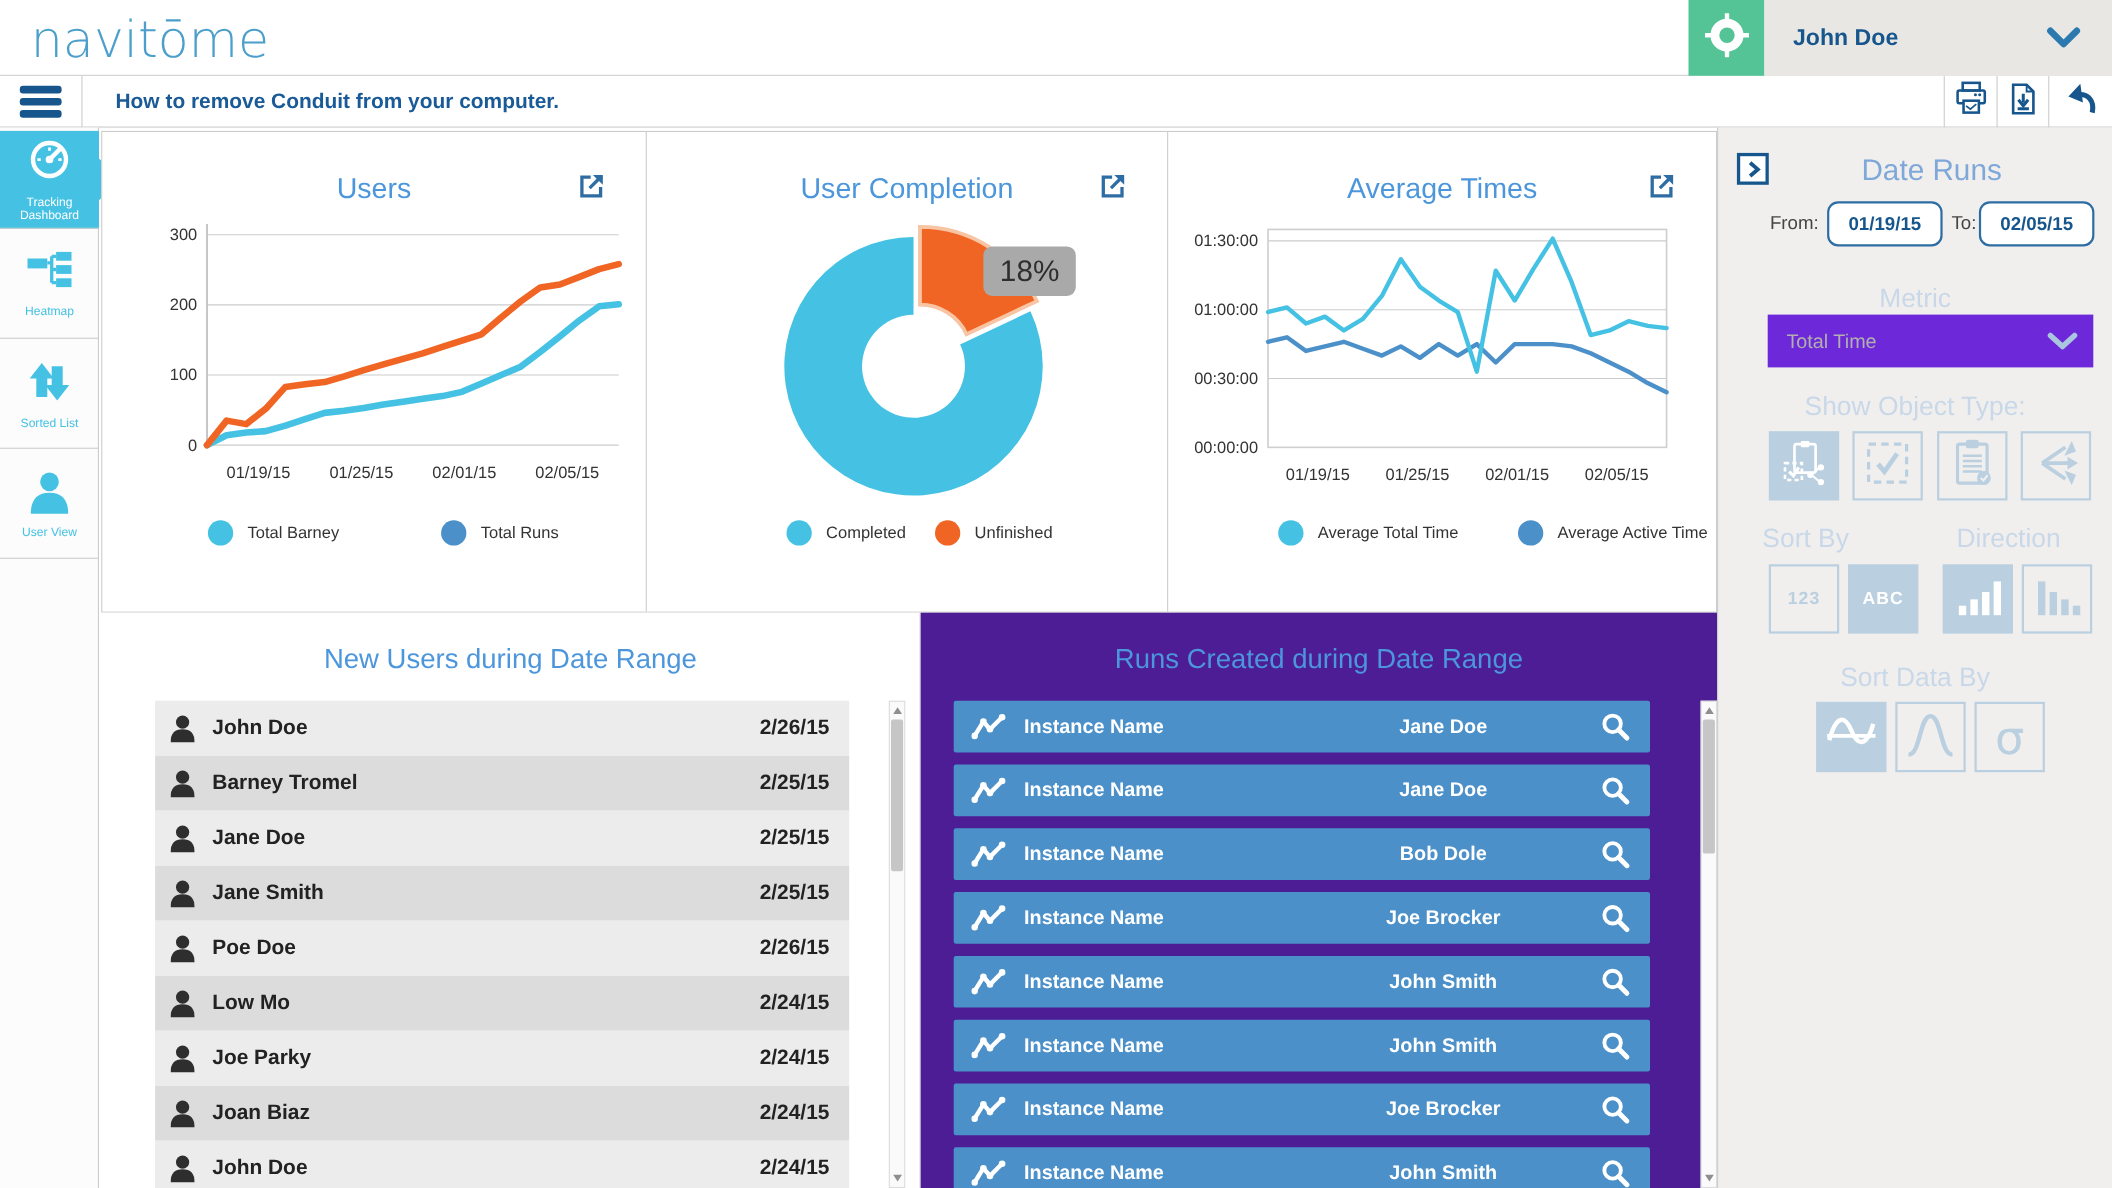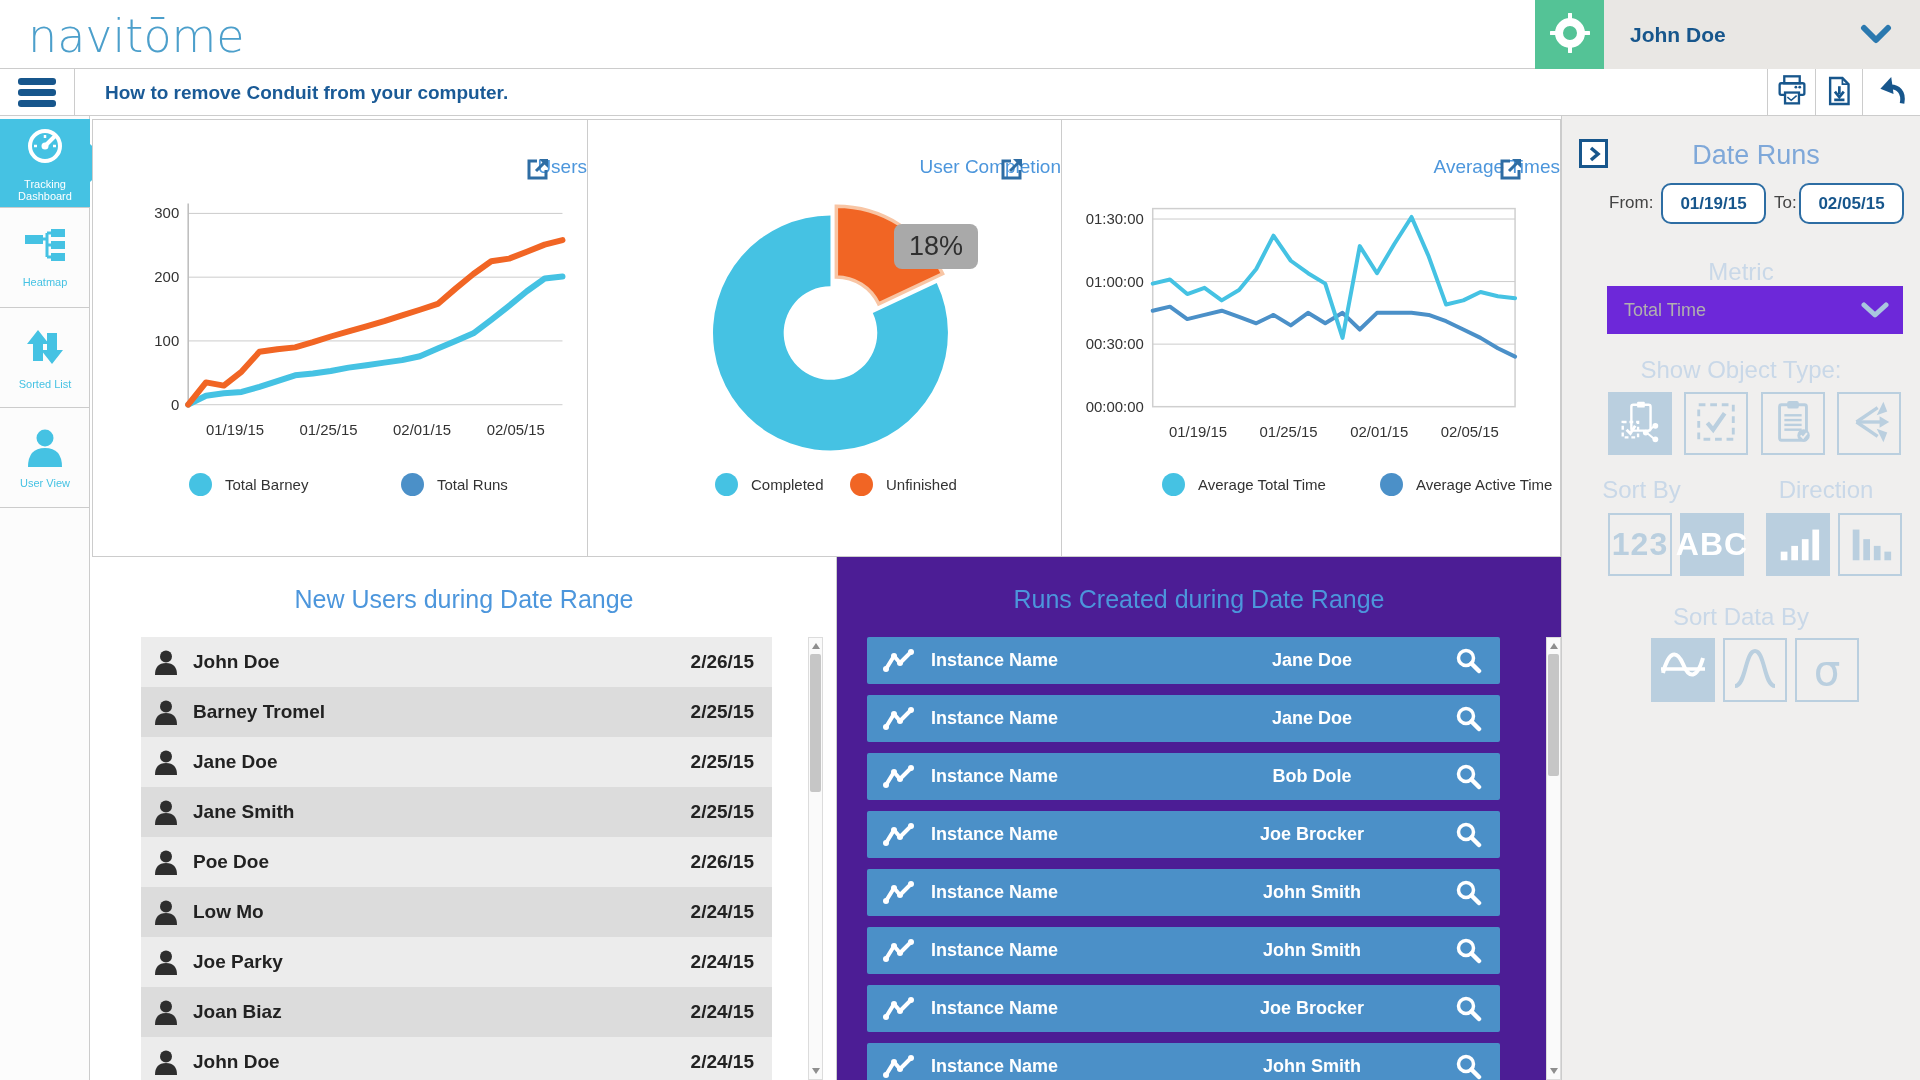--- a/index.html
+++ b/index.html
@@ -34,21 +34,21 @@
   .sb-label{font-size:11px;line-height:12px;color:var(--cyan);width:84px;}
   .sb-item.active .sb-label{color:#fff;}
   #sidebar-arrow{position:absolute;left:90px;top:144px;width:0;height:0;border-top:19px solid transparent;border-bottom:19px solid transparent;border-left:20px solid var(--cyan);}
 
   
   #charts-row{position:absolute;left:92px;top:119px;width:1469px;height:438px;border:1px solid var(--border);display:flex;background:#fff;}
   .card{position:relative;height:100%;}
   #card-users{width:495px;border-right:1px solid var(--border);}
   #card-completion{width:474px;border-right:1px solid var(--border);}
   #card-avg{flex:1;}
-  .card-title{position:absolute;left:0;right:0;top:36px;text-align:right;font-size:19px;color:var(--titleblue);}
+  .card-title{position:absolute;left:0;right:0;top:36px;text-align:center;font-size:26px;color:var(--titleblue);}
   .ext-link{position:absolute;right:36px;top:36px;width:26px;height:26px;cursor:pointer;}
   .card-svg{position:absolute;left:0;top:0;width:100%;height:100%;}
   .legend-item{position:absolute;height:24px;display:flex;align-items:center;gap:13px;}
   .legend-dot{width:23px;height:23px;border-radius:50%;display:inline-block;}
   .legend-label{font-size:15px;color:#333;}
   #callout{position:absolute;left:306px;top:104px;width:84px;height:45px;background:#A9A9A9;border-radius:8px;text-align:center;line-height:45px;font-size:27px;color:#2F2F2F;}
 
   
   #panel-new-users{position:absolute;left:92px;top:557px;width:745px;height:523px;border-right:1px solid var(--border);background:#fff;}
   #panel-runs{position:absolute;left:837px;top:557px;width:724px;height:523px;background:#4c1d95;}
@@ -92,21 +92,21 @@
   #metric-value{position:absolute;left:17px;top:0;height:48px;line-height:48px;font-size:18px;color:#B1B0AE;}
   #metric-chevron{position:absolute;right:14px;top:16px;}
   #objtype-title{top:240px;}
   .icon-btn{position:absolute;width:64px;height:63px;border:2px solid var(--disabled);background:transparent;display:flex;align-items:center;justify-content:center;cursor:pointer;}
   .icon-btn.filled{background:var(--disabled);border:none;}
   #obj-1{left:46px;top:276px;} #obj-2{left:122px;top:276px;} #obj-3{left:199px;top:276px;} #obj-4{left:275px;top:276px;}
   #sortby-title{top:360px;left:20px;right:219px;}
   #direction-title{top:360px;left:190px;right:20px;}
   #sort-123{left:46px;top:397px;} #sort-abc{left:118px;top:397px;}
   #dir-asc{left:204px;top:397px;} #dir-desc{left:276px;top:397px;}
-  .txt-icon{font-size:32px;font-weight:700;color:var(--disabled);letter-spacing:1px;}
+  .txt-icon{font-size:16px;font-weight:700;color:var(--disabled);letter-spacing:1px;}
   .icon-btn.filled .txt-icon{color:#fff;}
   #sortdata-title{top:487px;}
   #sd-avg{left:89px;top:522px;width:64px;height:64px;}
   #sd-bell{left:161px;top:522px;width:64px;height:64px;}
   #sd-sigma{left:233px;top:522px;width:64px;height:64px;}
   .sigma-glyph{font-size:42px;color:var(--disabled);font-family:"DejaVu Sans",sans-serif;}
 </style>
 </head>
 <body>
 

